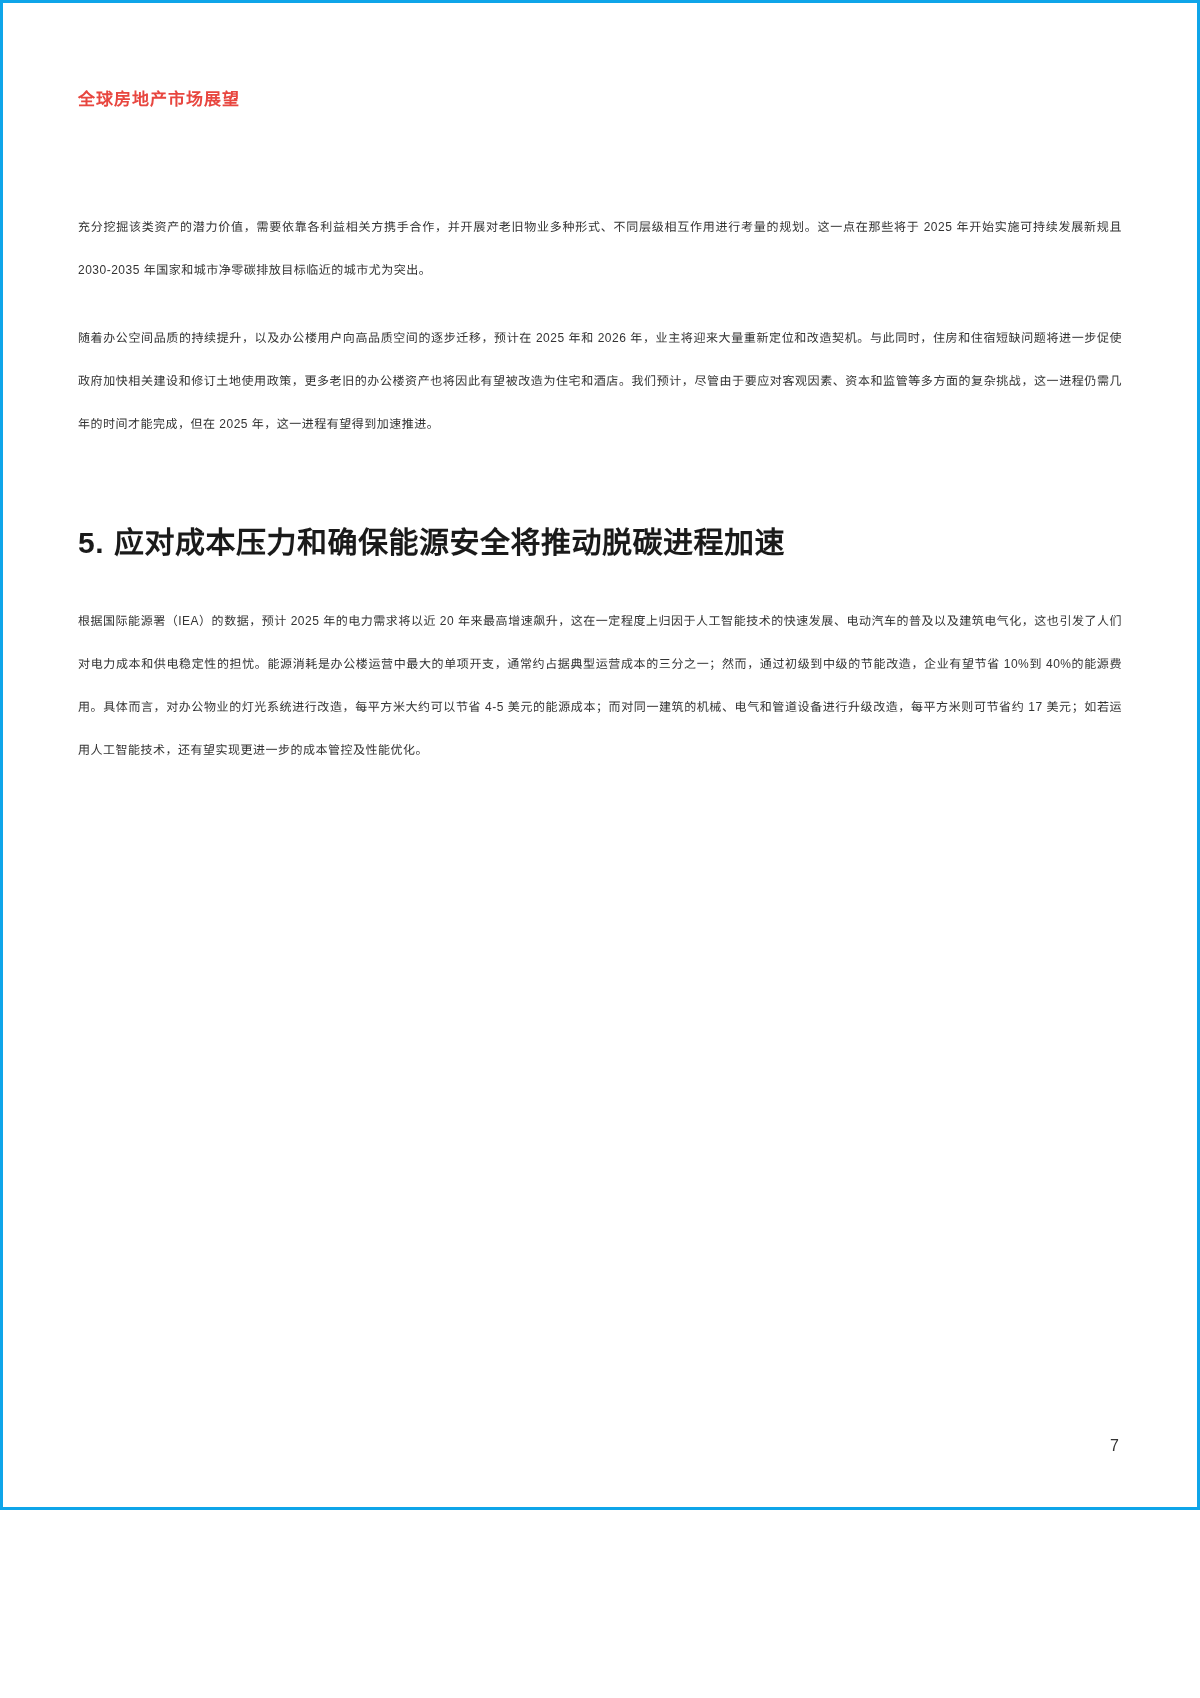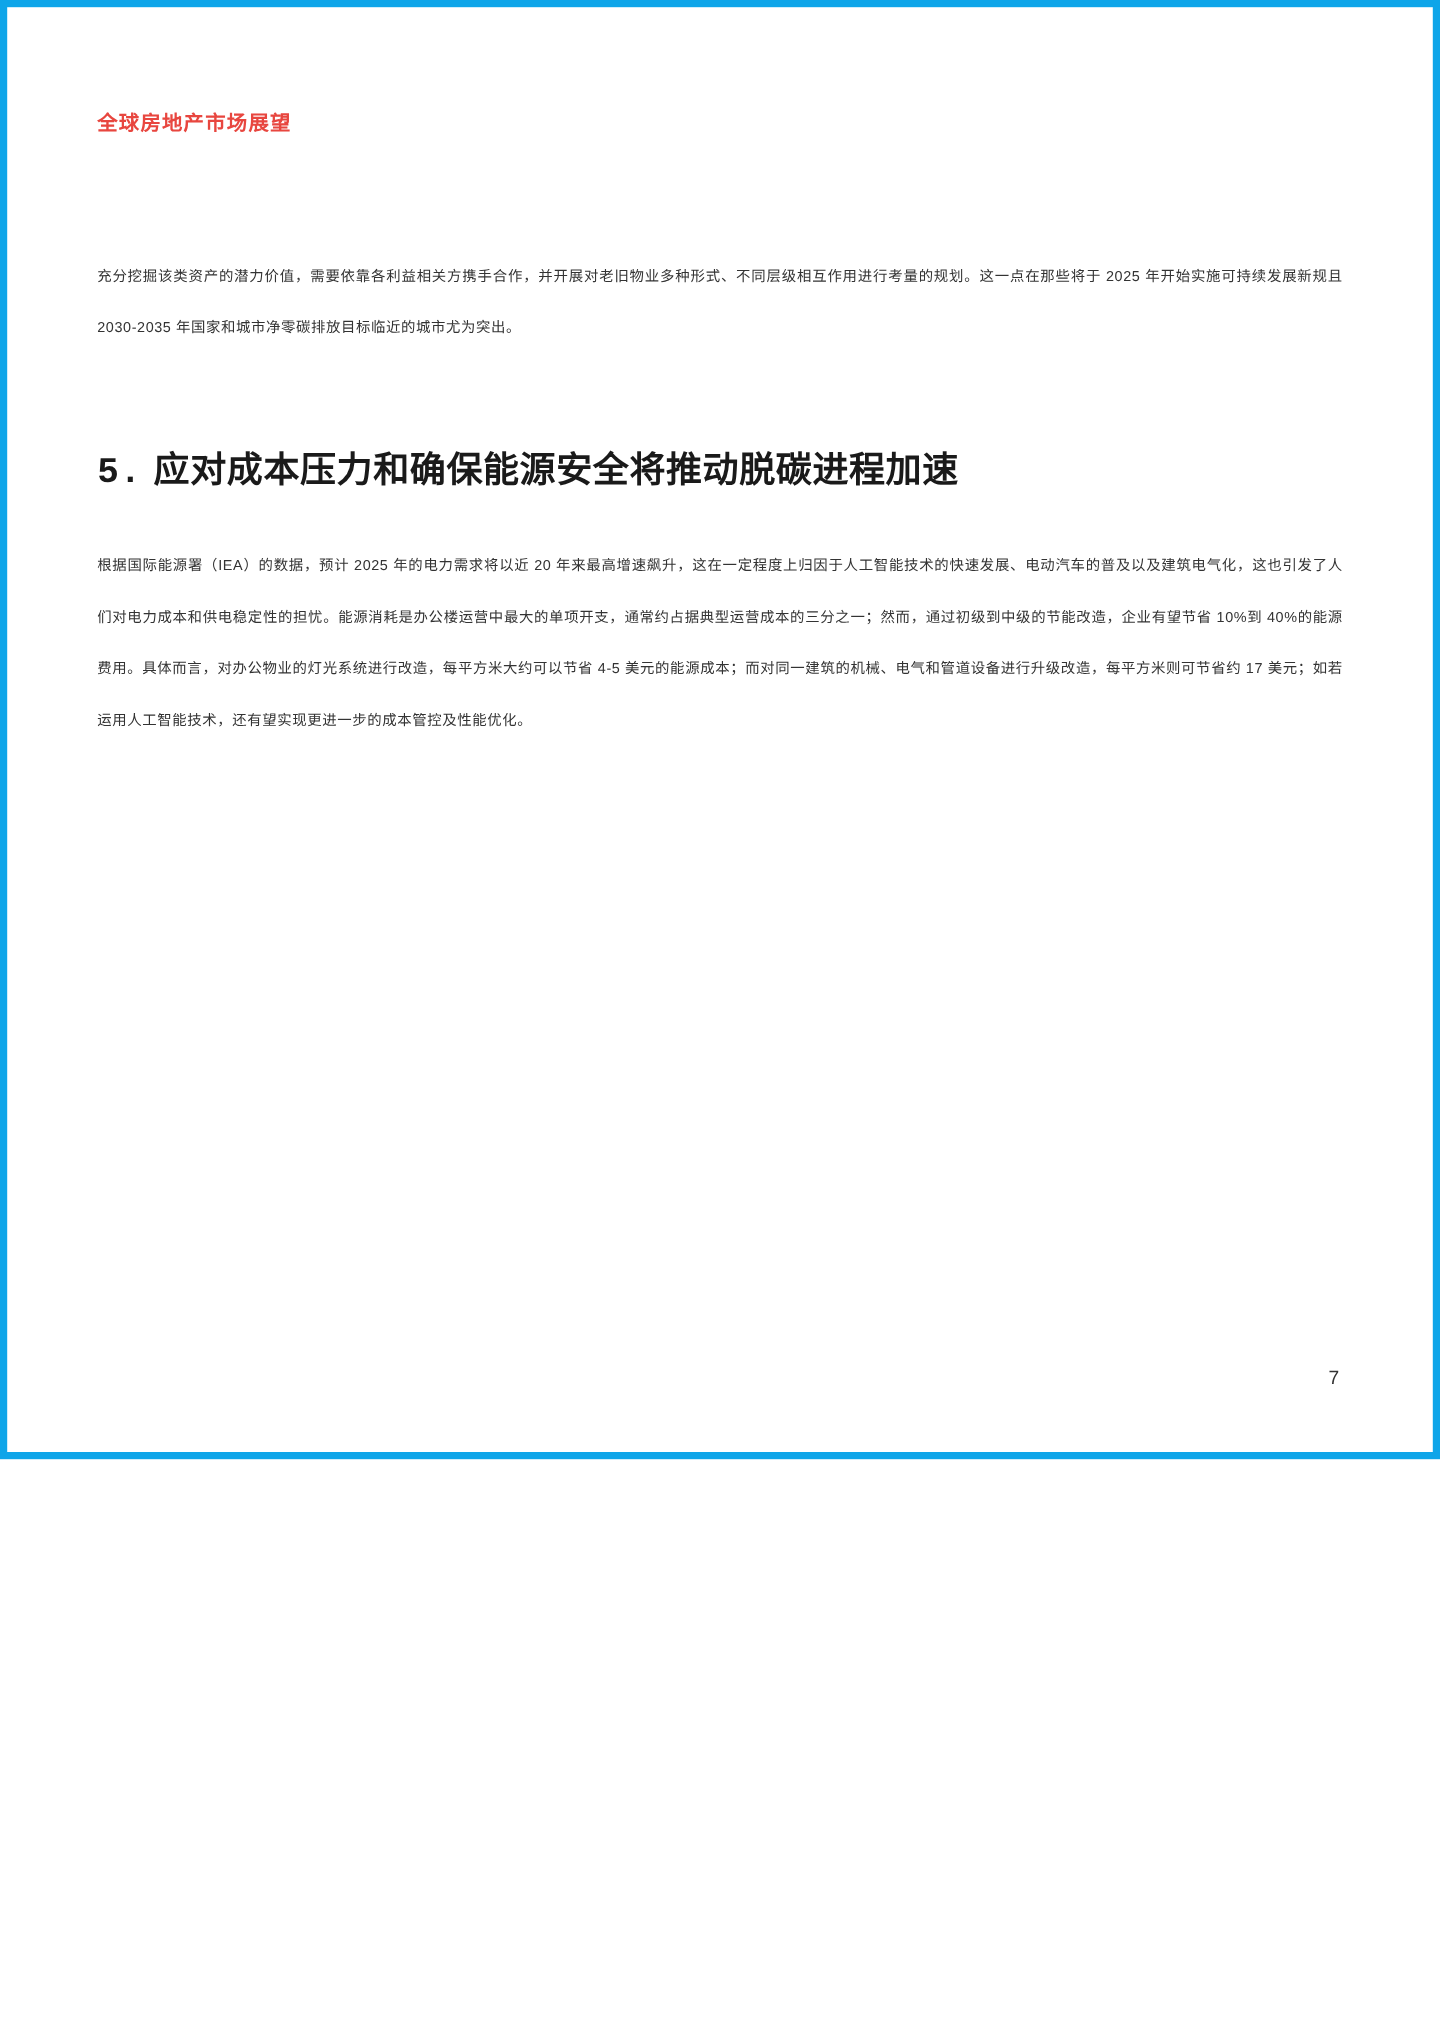--- a/index.html
+++ b/index.html
@@ -5,23 +5,23 @@
   * { margin: 0; padding: 0; box-sizing: border-box; }
   html, body { background: #ffffff; }
   body {
     font-family: "Liberation Sans", "DejaVu Sans", sans-serif;
     width: 1200px;
     height: 1698px;
     position: relative;
   }
   .page {
     width: 1200px;
-    height: 1216px;
+    height: 1510px;
     background: #ffffff;
-    border: 6px solid #0ea5e9;
+    border: 3px solid #0ea5e9;
     position: relative;
     padding: 82px 75px 0 75px;
   }
   .doc-header {
     font-size: 17px;
     font-weight: 700;
     color: #e8463f;
     letter-spacing: 1px;
   }
   .body-copy {
@@ -35,21 +35,20 @@
     letter-spacing: 0.5px;
     margin-bottom: 25px;
   }
   .section-heading {
     font-size: 30px;
     font-weight: 700;
     color: #1a1a1a;
     letter-spacing: 0.5px;
     margin-top: 72px;
     margin-bottom: 38px;
-    font-family: Liberation Mono, monospace;
   }
   .section-heading .sec-num {
     margin-right: 10px;
     font-weight: 700;
   }
   .page-number {
     position: absolute;
     right: 78px;
     bottom: 52px;
     font-size: 16px;
@@ -60,20 +59,21 @@
 <body>
 
 <div class="page">
 
   <div class="doc-header">全球房地产市场展望</div>
 
   <div class="body-copy">
 
     <p class="para">充分挖掘该类资产的潜力价值，需要依靠各利益相关方携手合作，并开展对老旧物业多种形式、不同层级相互作用进行考量的规划。这一点在那些将于 2025 年开始实施可持续发展新规且 2030-2035 年国家和城市净零碳排放目标临近的城市尤为突出。</p>
 
+    <p class="para">随着办公空间品质的持续提升，以及办公楼用户向高品质空间的逐步迁移，预计在 2025 年和 2026 年，业主将迎来大量重新定位和改造契机。与此同时，住房和住宿短缺问题将进一步促使政府加快相关建设和修订土地使用政策，更多老旧的办公楼资产也将因此有望被改造为住宅和酒店。我们预计，尽管由于要应对客观因素、资本和监管等多方面的复杂挑战，这一进程仍需几年的时间才能完成，但在 2025 年，这一进程有望得到加速推进。</p>
 
     <h2 class="section-heading">
       <span class="sec-num">5.</span><span>应对成本压力和确保能源安全将推动脱碳进程加速</span>
     </h2>
 
 
     <p class="para">根据国际能源署（IEA）的数据，预计 2025 年的电力需求将以近 20 年来最高增速飙升，这在一定程度上归因于人工智能技术的快速发展、电动汽车的普及以及建筑电气化，这也引发了人们对电力成本和供电稳定性的担忧。能源消耗是办公楼运营中最大的单项开支，通常约占据典型运营成本的三分之一；然而，通过初级到中级的节能改造，企业有望节省 10%到 40%的能源费用。具体而言，对办公物业的灯光系统进行改造，每平方米大约可以节省 4-5 美元的能源成本；而对同一建筑的机械、电气和管道设备进行升级改造，每平方米则可节省约 17 美元；如若运用人工智能技术，还有望实现更进一步的成本管控及性能优化。</p>
 
   </div>
 

